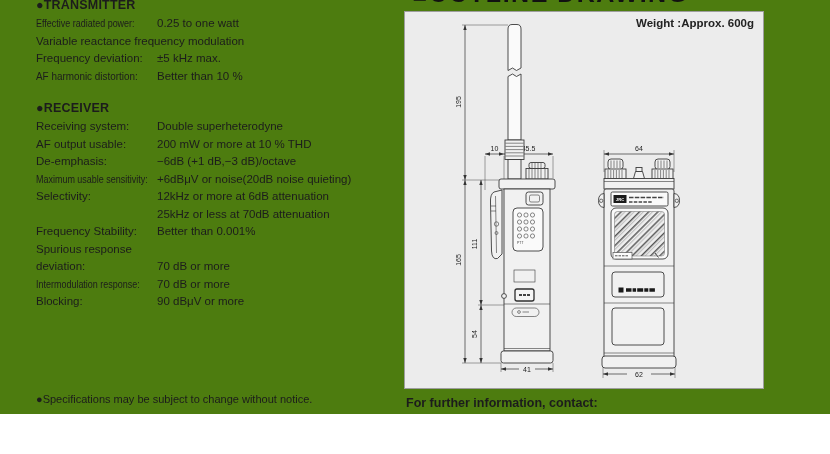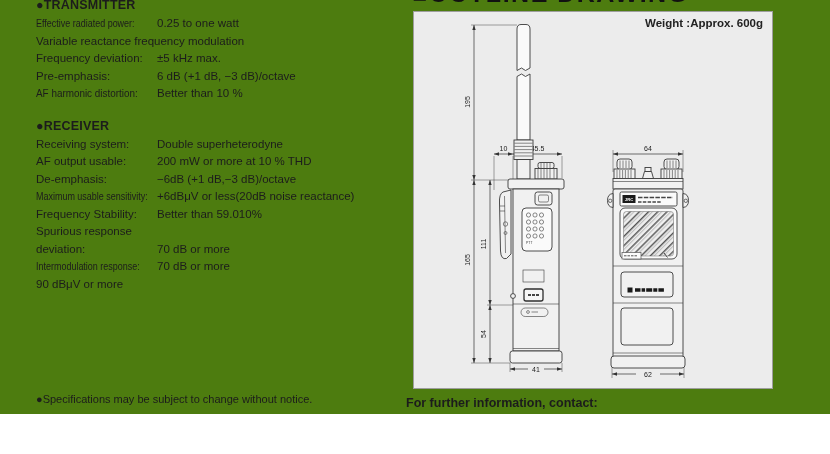--- a/index.html
+++ b/index.html
@@ -15,21 +15,21 @@
   .row .val{flex:1;}
   .cond  .lbl span{display:inline-block;transform:scaleX(.78);transform-origin:0 50%;white-space:nowrap;}
   .cond2 .lbl span{display:inline-block;transform:scaleX(.86);transform-origin:0 50%;white-space:nowrap;}
   .gap{height:16px;}
 
   .footnote{position:absolute;left:36px;top:393px;font-size:11px;}
 
   
   .outline-heading{position:absolute;left:412px;top:-20px;font-size:25px;line-height:26px;
                    font-weight:bold;color:#111;letter-spacing:1.5px;white-space:nowrap;}
-  .draw-box{position:absolute;left:413px;top:11px;width:360px;height:378px;
+  .draw-box{position:absolute;left:404px;top:11px;width:360px;height:378px;
             background:var(--panel_bg,#ececec);border:1.4px solid var(--panel_border,#9e9e9e);
             box-sizing:border-box;}
   .weight{position:absolute;right:9px;top:5px;font-size:11.5px;font-weight:bold;color:#222;}
   .draw-box svg{position:absolute;left:0;top:0;}
 
   .contact{position:absolute;left:406px;top:396px;font-size:12.5px;font-weight:bold;}
 
   
   .body-fill{fill:#f1f1f1;stroke:#3a3a3a;stroke-width:.9;}
   .white-fill{fill:#fafafa;stroke:#3a3a3a;stroke-width:.9;}
@@ -54,24 +54,20 @@
           <div class="lbl"><span>Effective radiated power:</span></div>
           <div class="val">0.25 to one watt</div>
         </div>
       <div class="row">
           <div class="val">Variable reactance frequency modulation</div>
         </div>
       <div class="row">
           <div class="lbl"><span>Frequency deviation:</span></div>
           <div class="val">±5 kHz max.</div>
         </div>
-      <div class="row">
-          <div class="lbl"><span>Pre-emphasis:</span></div>
-          <div class="val">6 dB (+1 dB, −3 dB)/octave</div>
-        </div>
       <div class="row cond2">
           <div class="lbl"><span>AF harmonic distortion:</span></div>
           <div class="val">Better than 10 %</div>
         </div>
     </div>
 
     <div class="gap"></div>
 
     <div class="sec-head">●RECEIVER</div>
     <div class="rows">
@@ -82,39 +78,48 @@
       <div class="row">
           <div class="lbl"><span>AF output usable:</span></div>
           <div class="val">200 mW or more at 10 % THD</div>
         </div>
       <div class="row">
           <div class="lbl"><span>De-emphasis:</span></div>
           <div class="val">−6dB (+1 dB,−3 dB)/octave</div>
         </div>
       <div class="row cond">
           <div class="lbl"><span>Maximum usable sensitivity:</span></div>
-          <div class="val">+6dBμV or less(20dB noise reactance)</div>
+          <div class="val">+6dBμV or noise(20dB noise quieting)</div>
+        </div>
+      <div class="row">
+          <div class="lbl"><span>Selectivity:</span></div>
+          <div class="val">12kHz or more at 6dB attenuation</div>
+        </div>
+      <div class="row">
+          <div class="lbl"><span></span></div>
+          <div class="val">25kHz or less at 70dB attenuation</div>
         </div>
       <div class="row">
           <div class="lbl"><span>Frequency Stability:</span></div>
-          <div class="val">Better than 59.010%</div>
+          <div class="val">Better than 0.001%</div>
         </div>
       <div class="row">
           <div class="lbl"><span>Spurious response</span></div>
           <div class="val"></div>
         </div>
       <div class="row">
           <div class="lbl"><span>deviation:</span></div>
           <div class="val">70 dB or more</div>
         </div>
       <div class="row cond">
           <div class="lbl"><span>Intermodulation response:</span></div>
           <div class="val">70 dB or more</div>
         </div>
       <div class="row">
+          <div class="lbl"><span>Blocking:</span></div>
           <div class="val">90 dBμV or more</div>
         </div>
     </div>
   </div>
 
   <div class="footnote">●Specifications may be subject to change without notice.</div>
 
   <div class="outline-heading">■OUTLINE DRAWING</div>
 
   <div class="draw-box">

